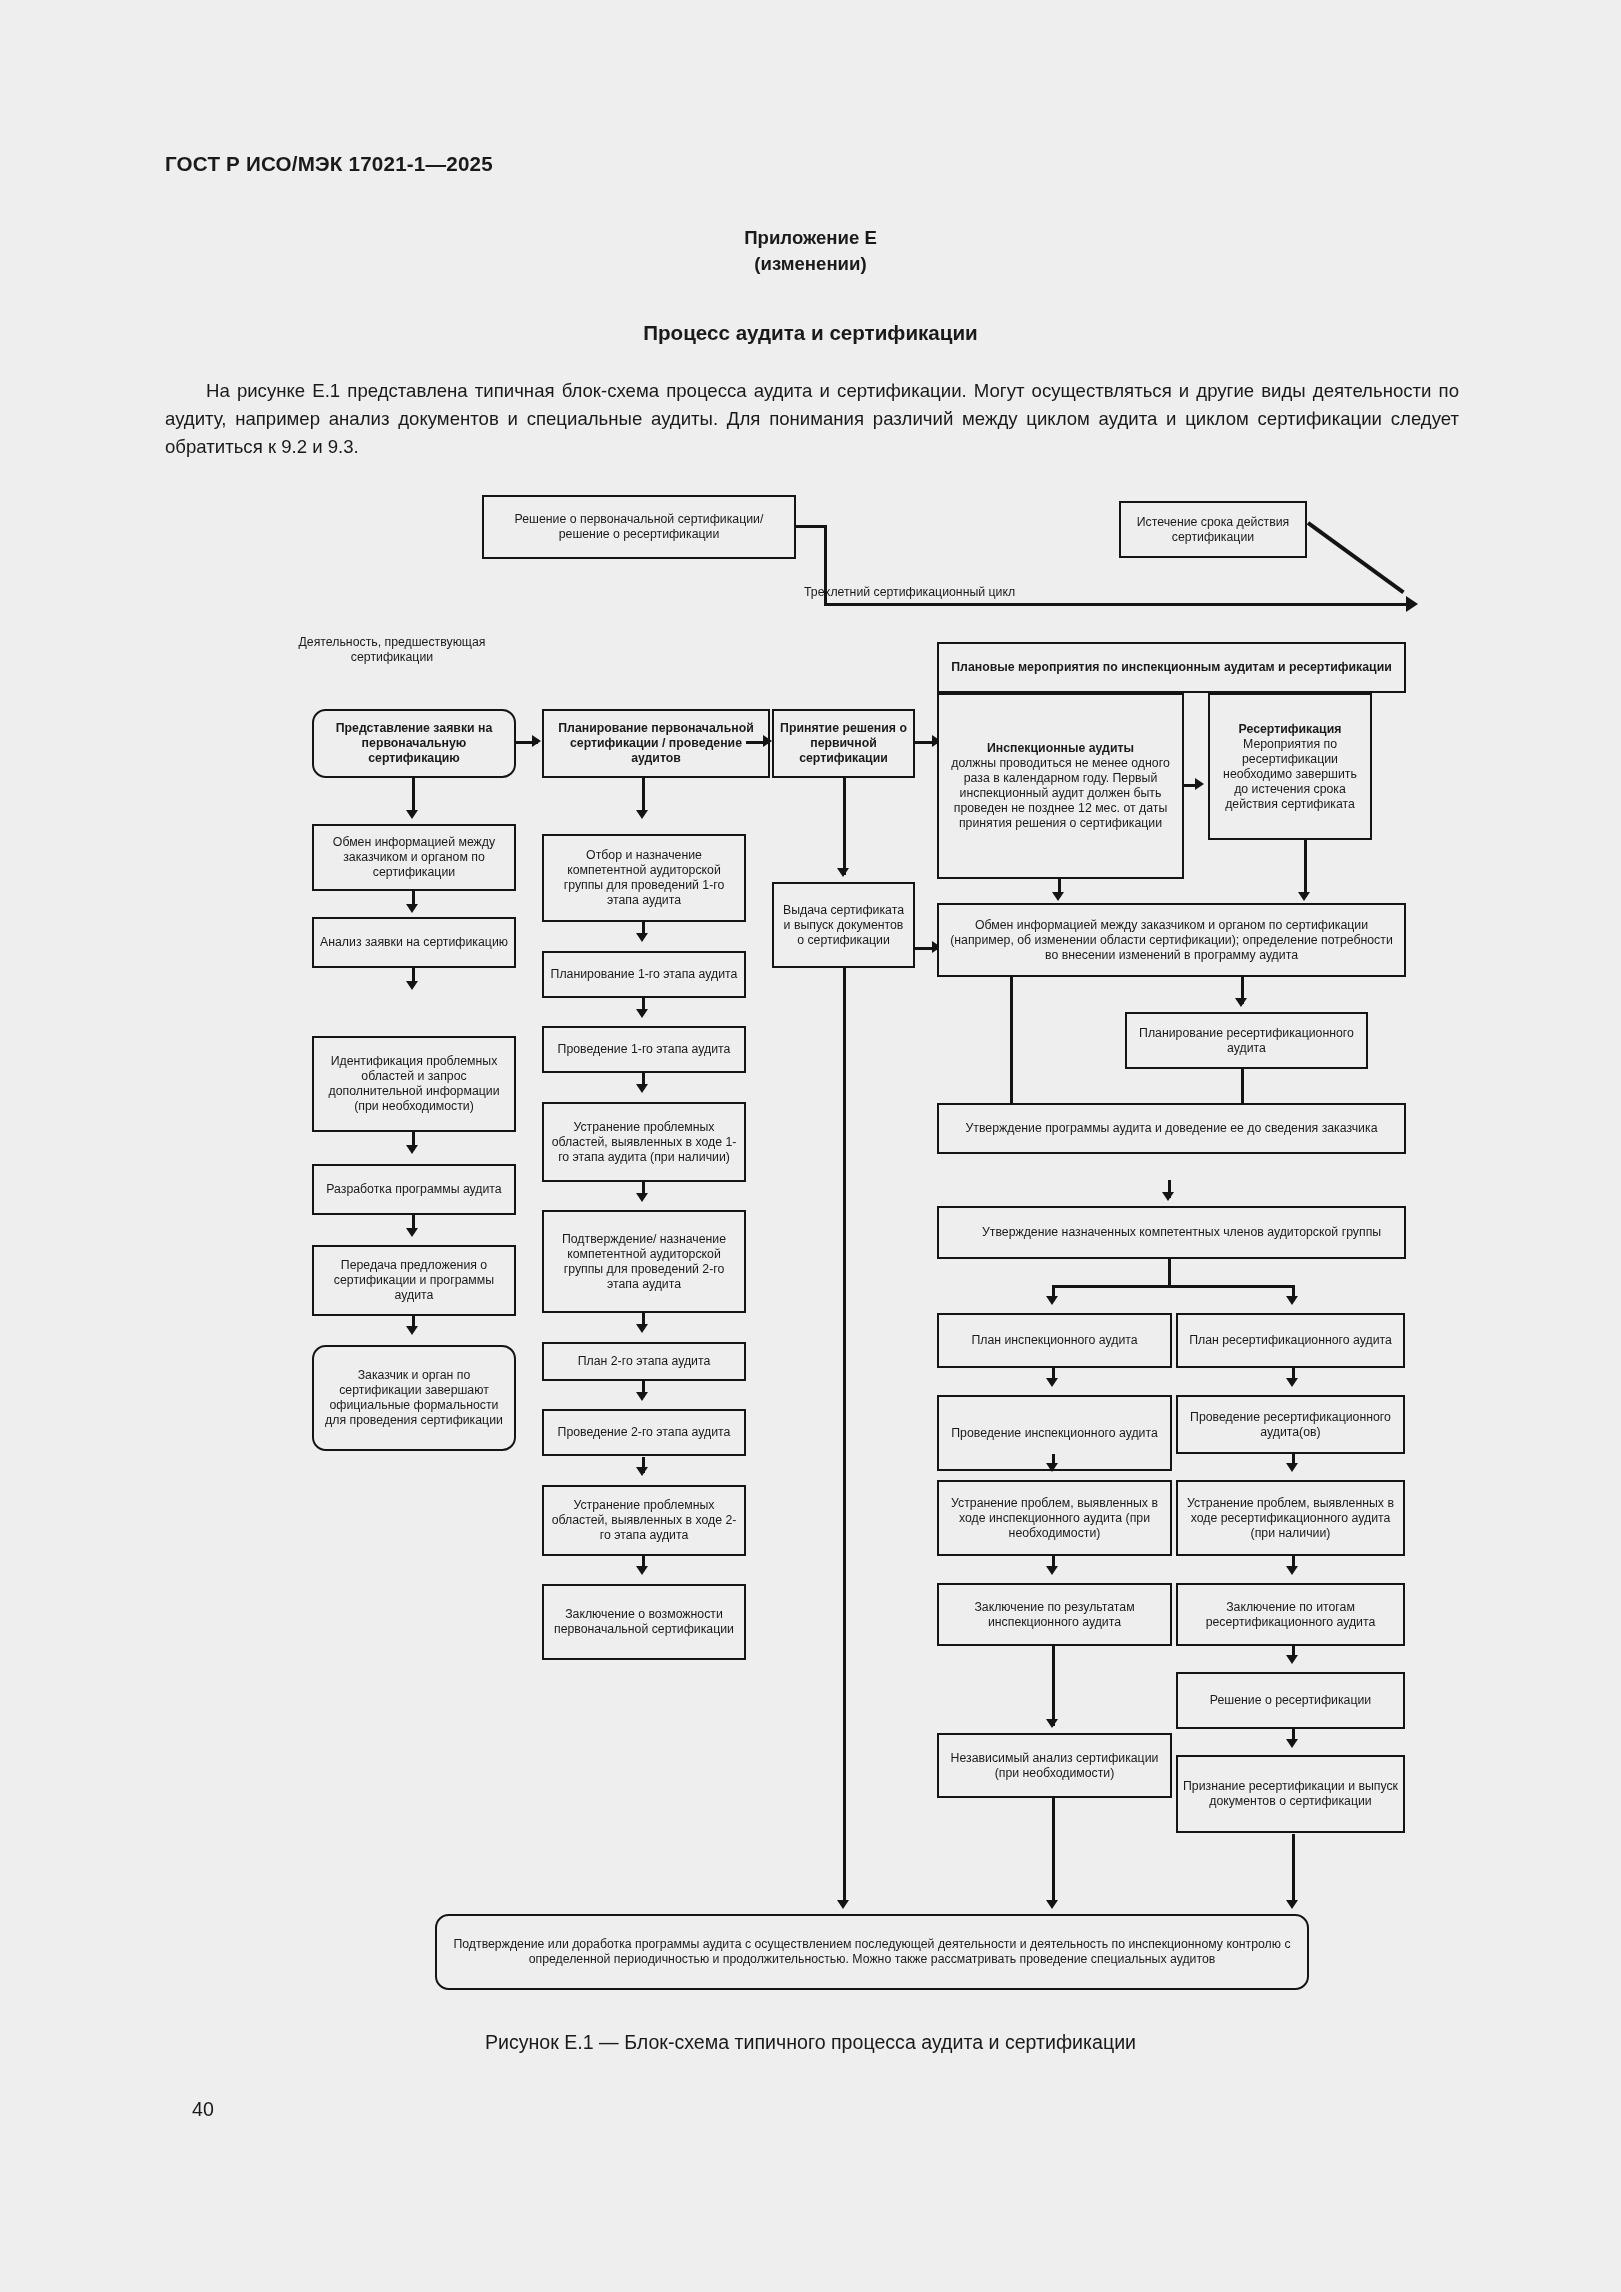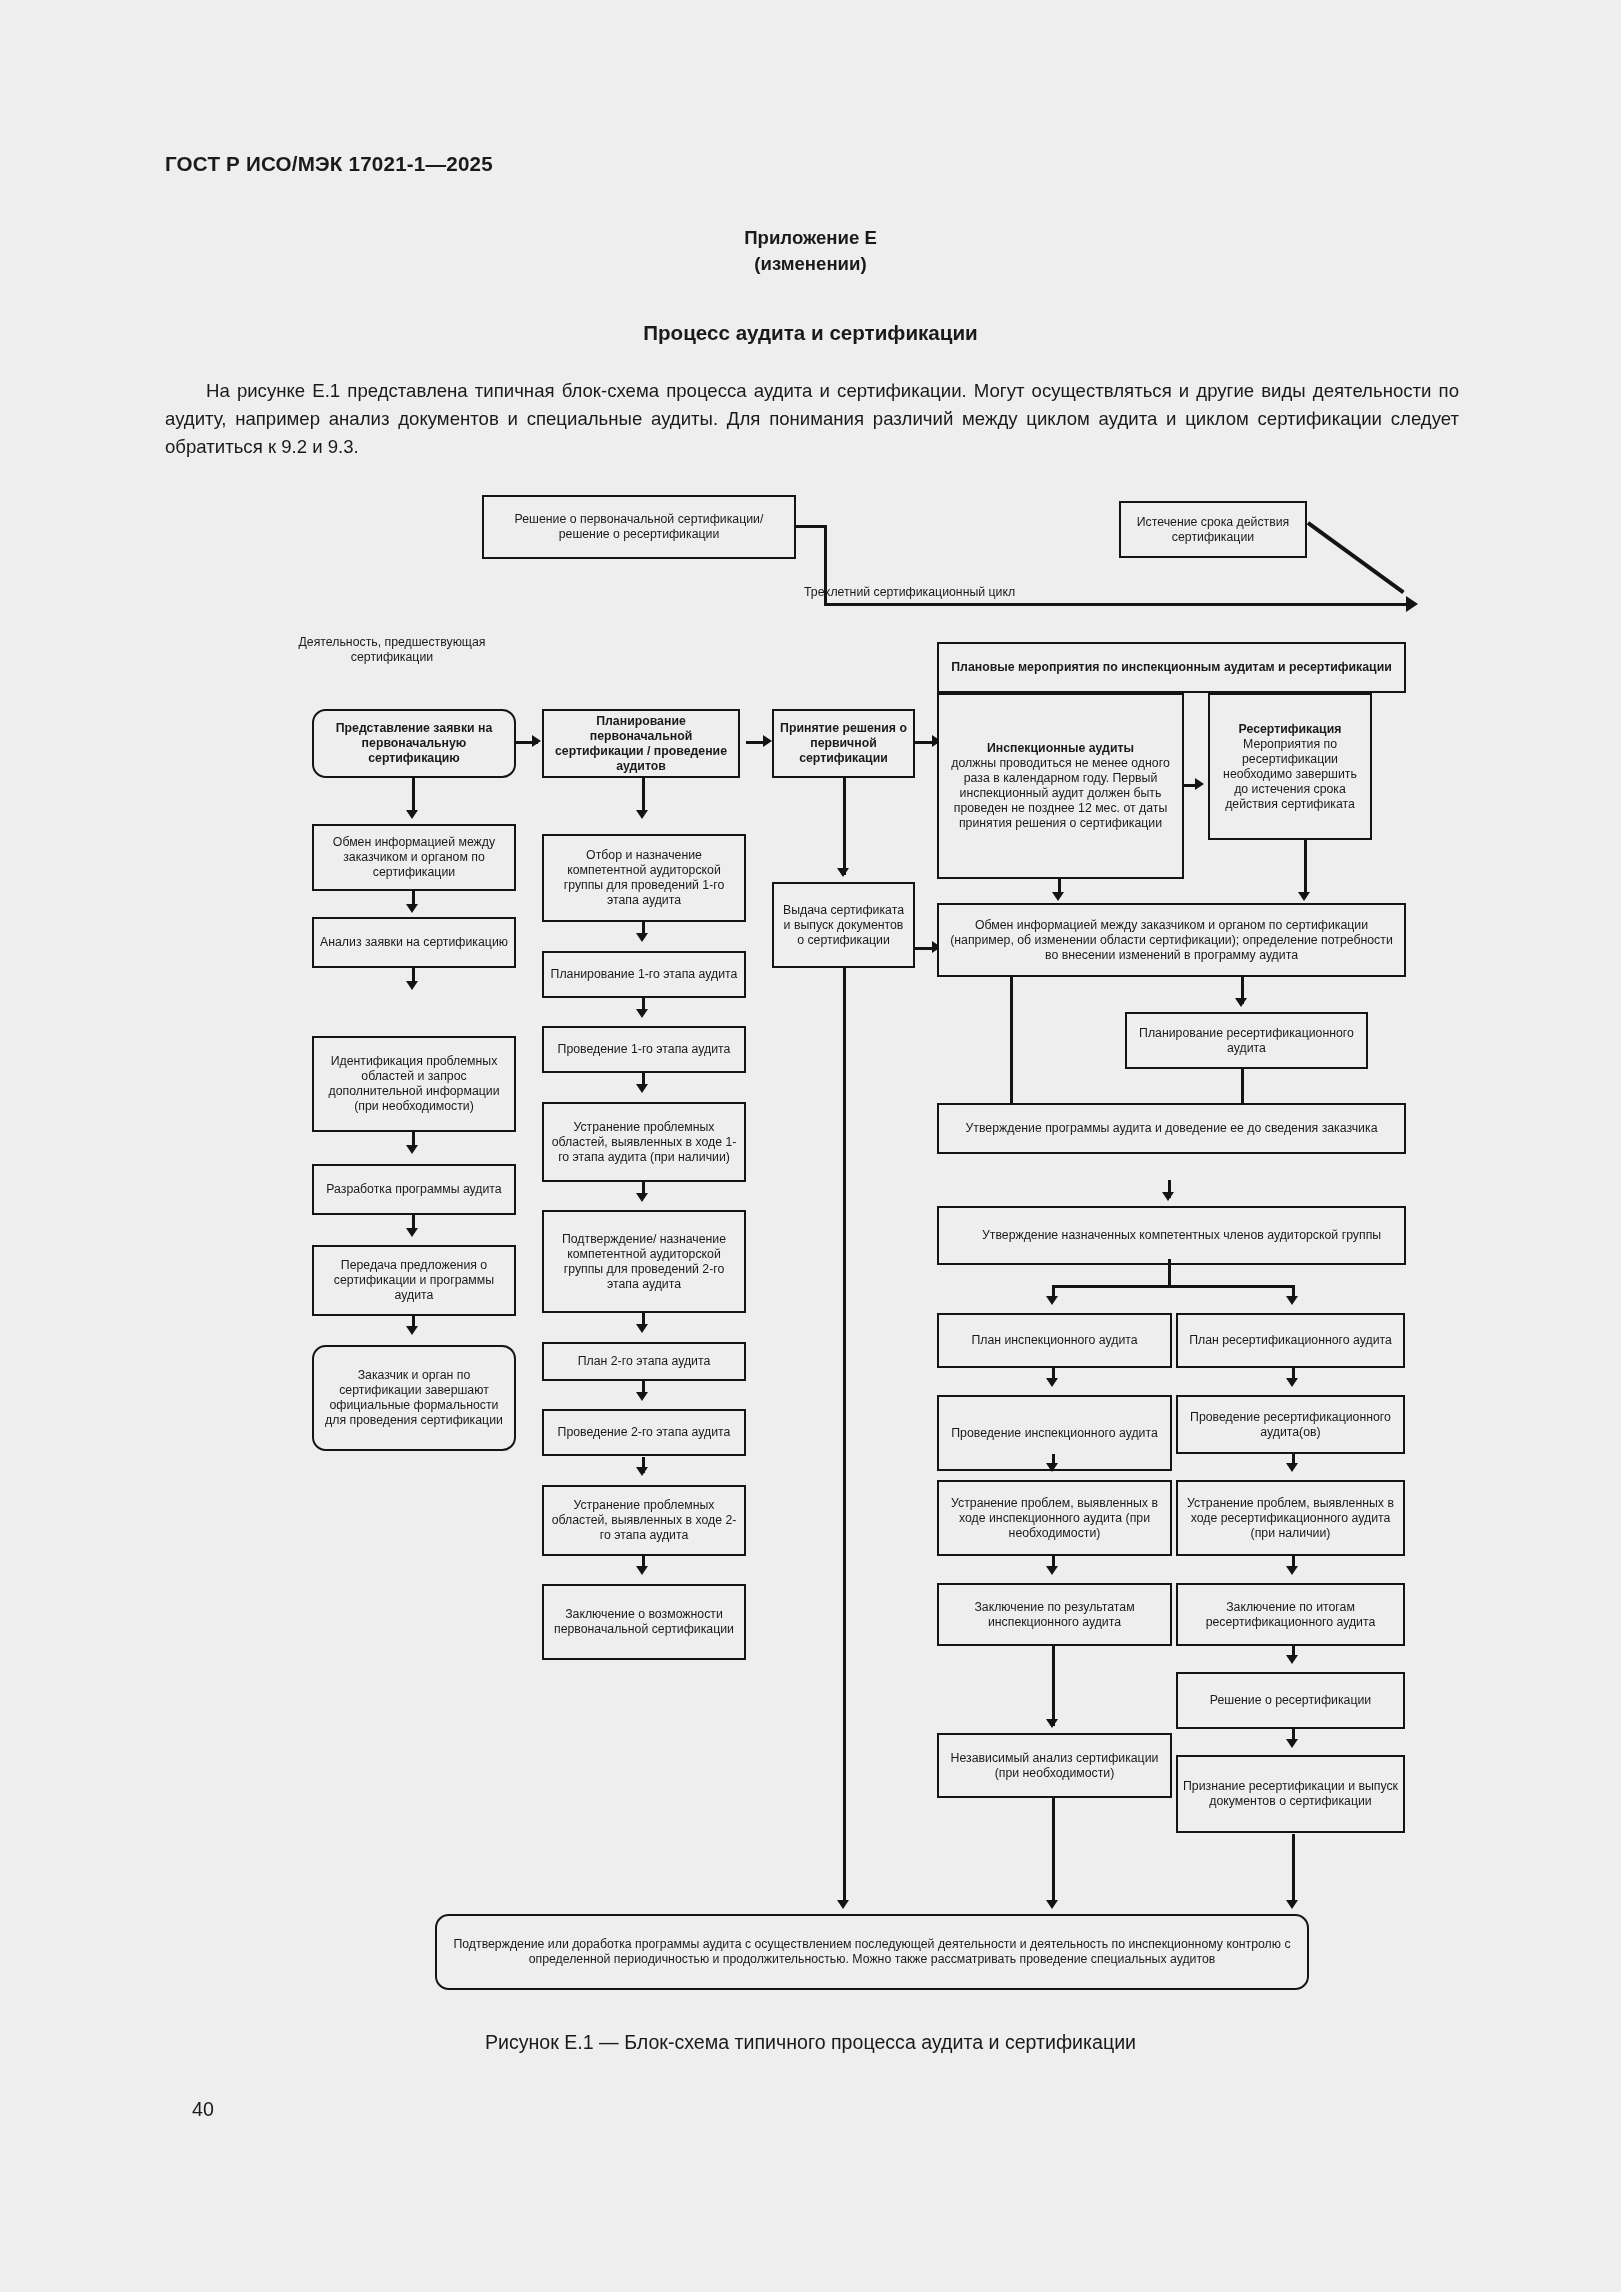--- a/index.html
+++ b/index.html
@@ -149,21 +149,21 @@
     <div class="ln vl" style="left:412px;top:1315px;height:15.7px;"></div>
     <div class="ar-d" style="left:406px;top:1326px;"></div>
 
     <div class="box round" style="left:312px;top:1345px;width:204px;height:106px;">
       <span class="inner">Заказчик и орган по сертификации завершают официальные формальности для проведения сертификации</span>
     </div>
 
     <div class="ln hl" style="left:516px;top:741px;width:21.6px;"></div>
     <div class="ar-r" style="left:532px;top:735px;"></div>
 
-    <div class="box bold" style="left:542px;top:709px;width:198px;height:69px;">
+    <div class="box bold" style="left:542px;top:709px;width:228px;height:69px;">
       <span class="inner">Планирование первоначальной сертификации / проведение аудитов</span>
     </div>
     <div class="ln vl" style="left:642px;top:777px;height:37px;"></div>
     <div class="ar-d" style="left:636px;top:810px;"></div>
 
     <div class="box" style="left:542px;top:834px;width:204px;height:88px;">
       <span class="inner">Отбор и назначение компетентной аудиторской группы для проведений 1-го этапа аудита</span>
     </div>
     <div class="ln vl" style="left:642px;top:922px;height:15.7px;"></div>
     <div class="ar-d" style="left:636px;top:933px;"></div>
@@ -275,21 +275,21 @@
     </div>
     <div class="ln vl" style="left:1241px;top:1068px;height:51px;"></div>
     <div class="ar-d" style="left:1235px;top:1115px;"></div>
 
     <div class="box" style="left:937px;top:1103px;width:469px;height:51px;">
       <span class="inner">Утверждение программы аудита и доведение ее до сведения заказчика</span>
     </div>
     <div class="ln vl" style="left:1168px;top:1180px;height:17.6px;"></div>
     <div class="ar-d" style="left:1162px;top:1192px;"></div>
 
-    <div class="box" style="left:937px;top:1206px;width:469px;height:59px;padding-left:25px;">
+    <div class="box" style="left:937px;top:1206px;width:469px;height:53px;padding-left:25px;">
       <span class="inner">Утверждение назначенных компетентных членов аудиторской группы</span>
     </div>
 
     <div class="ln vl" style="left:1168px;top:1259px;height:29px;"></div>
     <div class="ln hl" style="left:1052px;top:1285px;width:243px;"></div>
     <div class="ln vl" style="left:1052px;top:1285px;height:15.7px;"></div>
     <div class="ar-d" style="left:1046px;top:1296px;"></div>
     <div class="ln vl" style="left:1292px;top:1285px;height:15.7px;"></div>
     <div class="ar-d" style="left:1286px;top:1296px;"></div>
 

